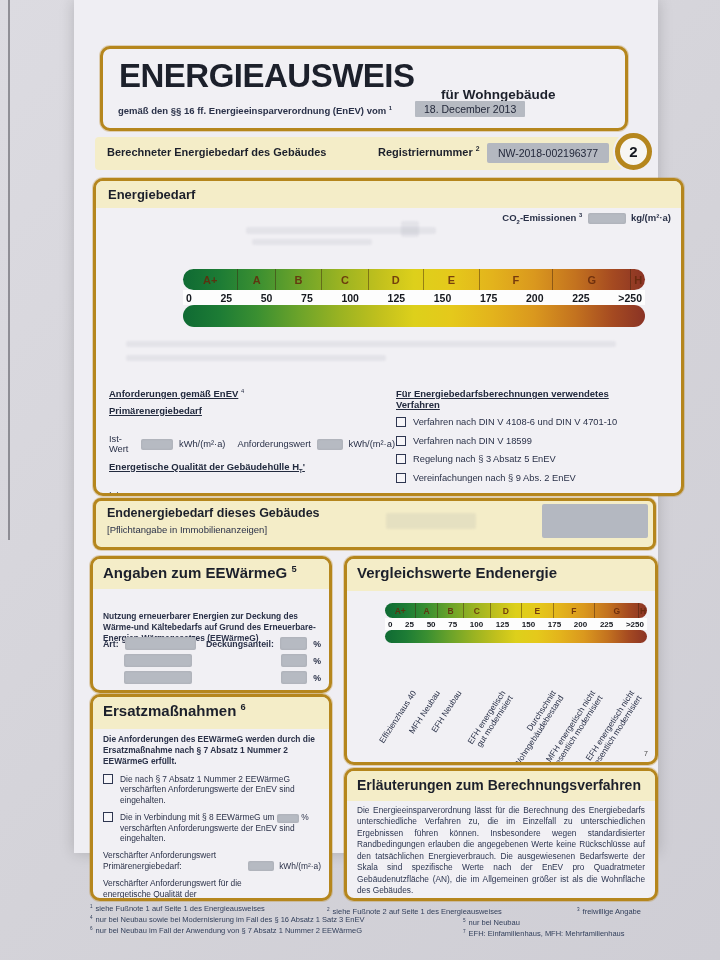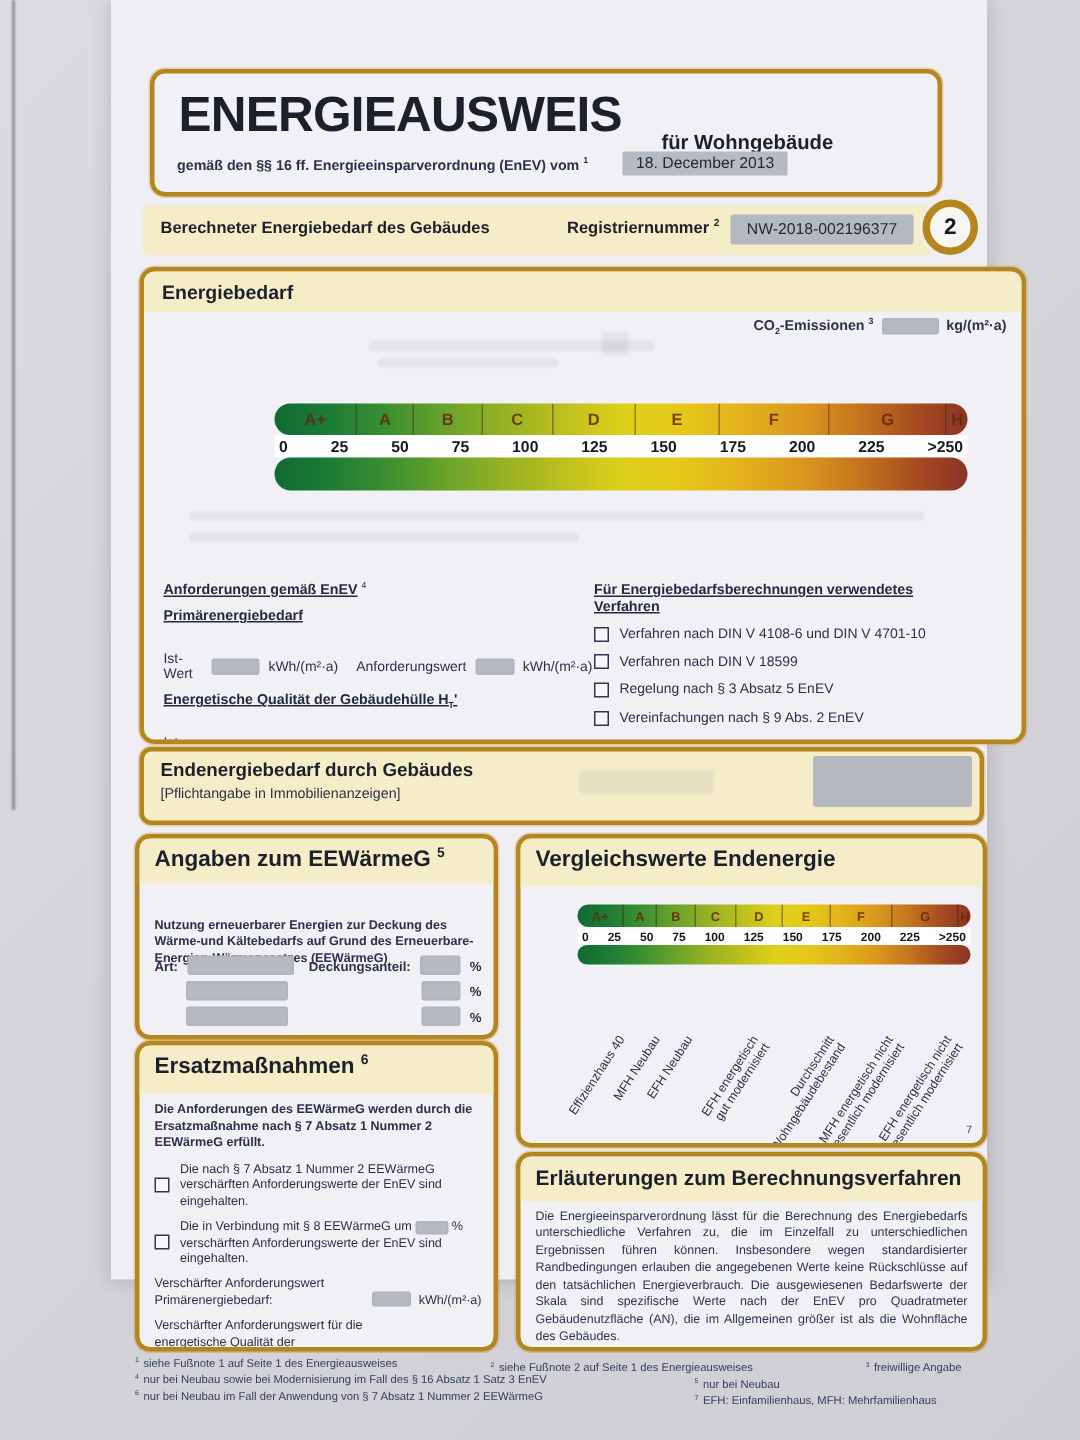--- a/index.html
+++ b/index.html
@@ -45,21 +45,21 @@
   .s1{left:87px;top:88px;width:462px;}
   .s1 .seg-band{height:21px;}
   .s1 .seg-l{font-size:11px;}
   .s1 .tickrow{height:15px;}
   .s1 .tick{font-size:10.5px;}
   .s1 .grad-band{height:22px;}
   
   .anf{position:absolute;left:13px;top:207px;width:286px;font-size:9.3px;color:#2a3148;}
   .anf .row{display:flex;align-items:center;margin-top:18px;}
   .verf{position:absolute;left:300px;top:207px;width:250px;font-size:9.3px;color:#2a3148;}
-  .chk{display:flex;gap:7px;margin-top:7px;align-items:center;}
+  .chk{display:flex;gap:7px;margin-top:7px;align-items:flex-start;}
   .chk-t{line-height:1.25;}
   
   .endbox{left:19px;top:498px;width:557px;height:46px;border:3px solid #b5861d;border-radius:8px;background:#f4edc8;position:absolute;box-shadow:0 0 0 1px rgba(181,134,29,.3);}
   .end-title{position:absolute;left:11px;top:5px;font-size:12.5px;font-weight:bold;}
   .end-sub{position:absolute;left:11px;top:23px;font-size:9.5px;color:#2a3148;}
   .end-chip{position:absolute;right:5px;top:3px;width:106px;height:34px;background:#b4b8c1;border-radius:2px;}
   
   .eewbox{left:16px;top:556px;width:236px;height:131px;}
   .box-title{position:absolute;left:10px;top:5px;font-size:15px;font-weight:bold;}
   .eew-strip{height:30px;}
@@ -225,21 +225,21 @@
           </div>
             <div class="chk">
             <span class="cb"></span>
             <span class="chk-t">Vereinfachungen nach § 9 Abs. 2 EnEV</span>
           </div>
           </div>
       </div>
     </div>
 
     <div class="endbox">
-      <div class="end-title ink">Endenergiebedarf durch Gebäudes</div>
+      <div class="end-title ink">Endenergiebedarf dieses Gebäudes</div>
       <div class="end-sub">[Pflichtangabe in Immobilienanzeigen]</div>
       <div class="ghost" style="left:290px;top:12px;width:90px;height:16px;"></div>
       <div class="end-chip"></div>
     </div>
 
     <div class="goldbox eewbox">
       <div class="strip eew-strip"></div>
       <div class="box-title ink"><span>Angaben zum EEWärmeG</span>&nbsp;<sup class="fn">5</sup></div>
       <div class="eew-intro">Nutzung erneuerbarer Energien zur Deckung des Wärme-und Kältebedarfs auf Grund des Erneuerbare-Energien-Wärmegesetzes (EEWärmeG)</div>
       <div class="eew-rows">

